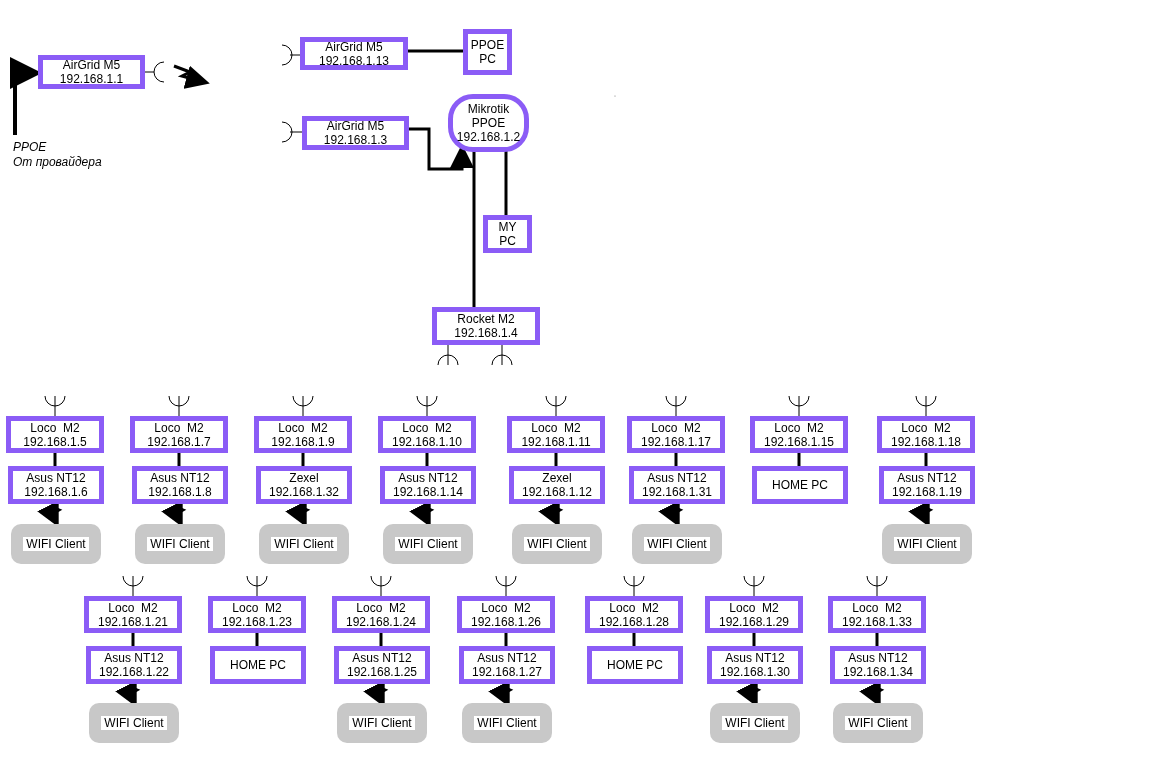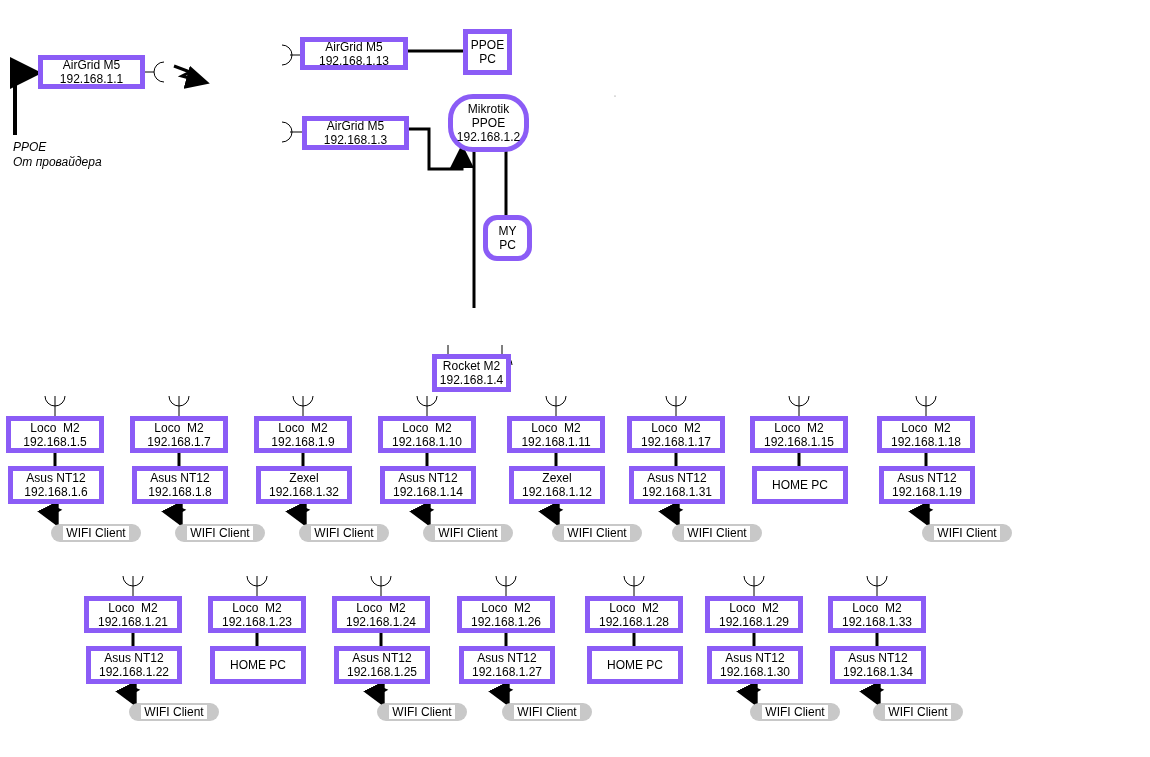--- a/index.html
+++ b/index.html
@@ -3,22 +3,22 @@
 <meta charset="utf-8">
 <style>
   html, body { margin:0; padding:0; background:#ffffff; }
   body { width:1150px; height:757px; position:relative; overflow:hidden;
          font-family:"Liberation Sans", sans-serif; color:#000; }
   #wires { position:absolute; left:0; top:0; width:1150px; height:757px; }
   .box { position:absolute; border:5px solid #8b5cf6; background:#fff; box-sizing:border-box;
          display:flex; flex-direction:column; align-items:center; justify-content:center;
          font-size:12px; line-height:14px; text-align:center; white-space:nowrap; }
   .box span { display:block; }
-  .wifi { position:absolute; width:90px; height:18px; background:#c8c8c8; border-radius:10px;
-          display:flex; align-items:center; justify-content:center;margin-left:40px; }
+  .wifi { position:absolute; width:90px; height:40px; background:#c8c8c8; border-radius:10px;
+          display:flex; align-items:center; justify-content:center; }
   .wifi span { background:#fff; font-size:12px; line-height:14px; padding:0 3px; }
   .txt { position:absolute; font-size:12px; line-height:15px; white-space:nowrap;font-style:italic; }
 </style>
 </head>
 <body>
 
 <svg id="wires" xmlns="http://www.w3.org/2000/svg">
   <defs>
     <marker id="arrow" markerWidth="8" markerHeight="8" refX="6" refY="4" orient="auto">
       <path d="M0,0 L8,4 L0,8 z" fill="#000"></path>
@@ -167,25 +167,25 @@
 </div>
 <div class="box" style="left:302px;top:116px;width:107px;height:34px;">
   <span>AirGrid M5</span>
   <span>192.168.1.3</span>
 </div>
 <div class="box" style="left:448px;top:94px;width:81px;height:58px;border-radius:25px;">
   <span>Mikrotik</span>
   <span>PPOE</span>
   <span>192.168.1.2</span>
 </div>
-<div class="box" style="left:483px;top:215px;width:49px;height:46px;border-radius:14px;">
+<div class="box" style="left:483px;top:215px;width:49px;height:38px;">
   <span>MY</span>
   <span>PC</span>
 </div>
-<div class="box" style="left:432px;top:307px;width:79px;height:38px;margin-top:47px;">
+<div class="box" style="left:432px;top:307px;width:108px;height:38px;">
   <span>Rocket M2</span>
   <span>192.168.1.4</span>
 </div>
 
 <div id="stations">
     <div class="box" style="left: 6px; top: 416px; width: 98px; height: 37px;">
       <span style="white-space:pre">Loco  M2</span>
       <span>192.168.1.5</span>
     </div>
     <div class="box" style="left: 8px; top: 466px; width: 96px; height: 38px;">

